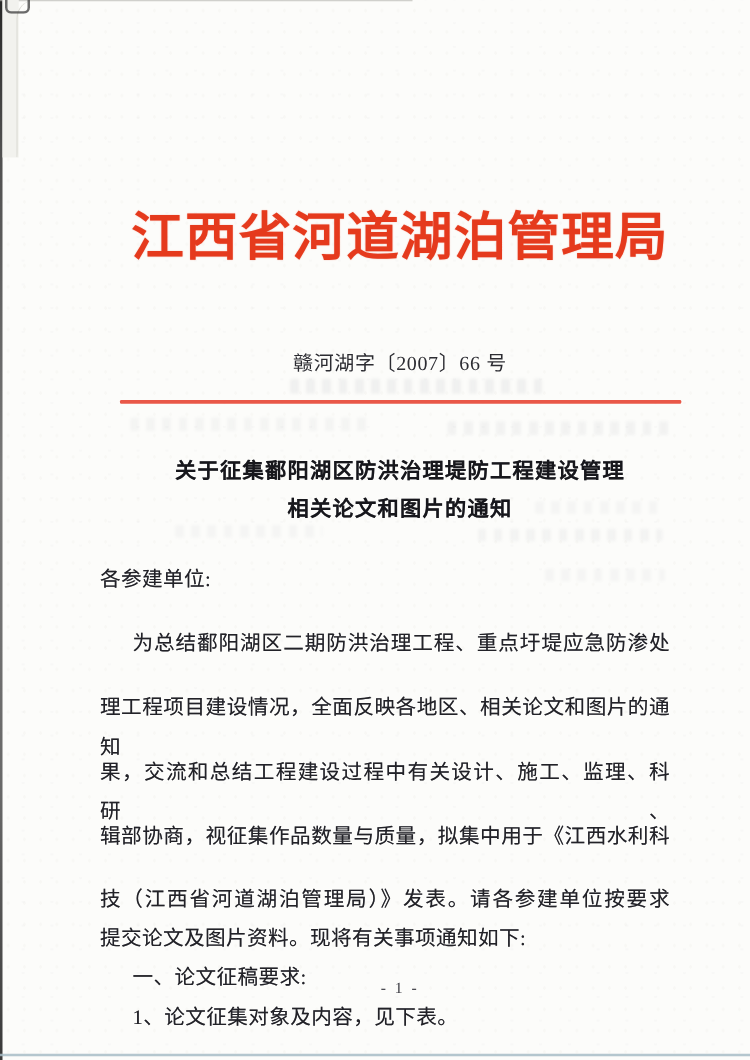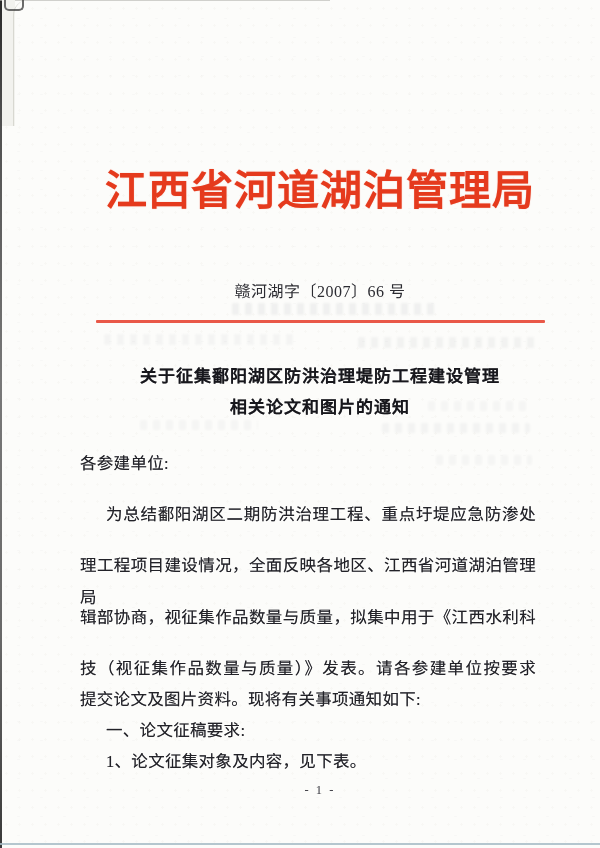--- a/index.html
+++ b/index.html
@@ -128,23 +128,24 @@
   <div class="rule"></div>
 
   <div class="title">
     <div>关于征集鄱阳湖区防洪治理堤防工程建设管理</div>
     <div>相关论文和图片的通知</div>
   </div>
 
   <div class="body-block">
     <div class="line">各参建单位:</div>
     <div class="line just indent">为总结鄱阳湖区二期防洪治理工程、重点圩堤应急防渗处</div>
-    <div class="line just">理工程项目建设情况，全面反映各地区、江西省河道湖泊管理局</div>
+    <div class="line just">理工程项目建设情况，全面反映各地区、相关论文和图片的通知</div>
+    <div class="line just">果，交流和总结工程建设过程中有关设计、施工、监理、科研、</div>
     <div class="line just">辑部协商，视征集作品数量与质量，拟集中用于《江西水利科</div>
-    <div class="line just">技（视征集作品数量与质量）》发表。请各参建单位按要求</div>
+    <div class="line just">技（江西省河道湖泊管理局）》发表。请各参建单位按要求</div>
     <div class="line">提交论文及图片资料。现将有关事项通知如下:</div>
     <div class="line indent">一、论文征稿要求:</div>
     <div class="line indent">1、论文征集对象及内容，见下表。</div>
   </div>
 
   <div class="pageno">- 1 -</div>
 
 </div>
 
 </body></html>

